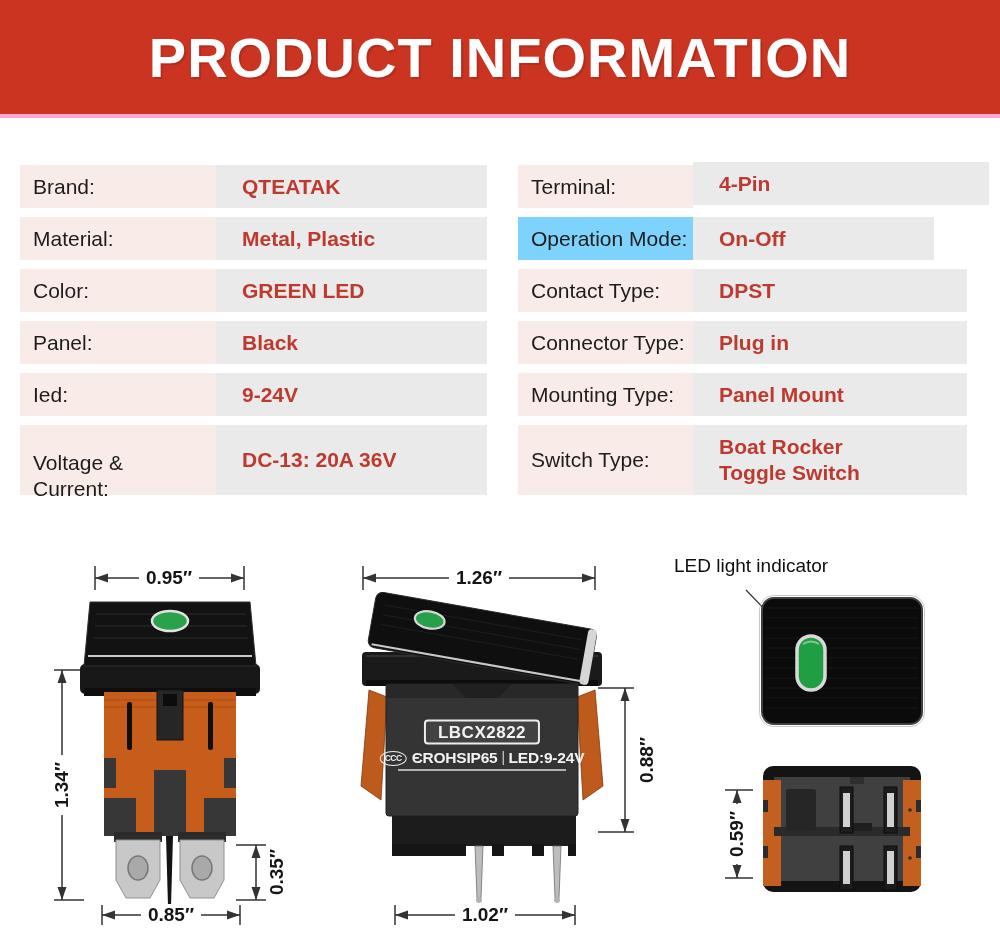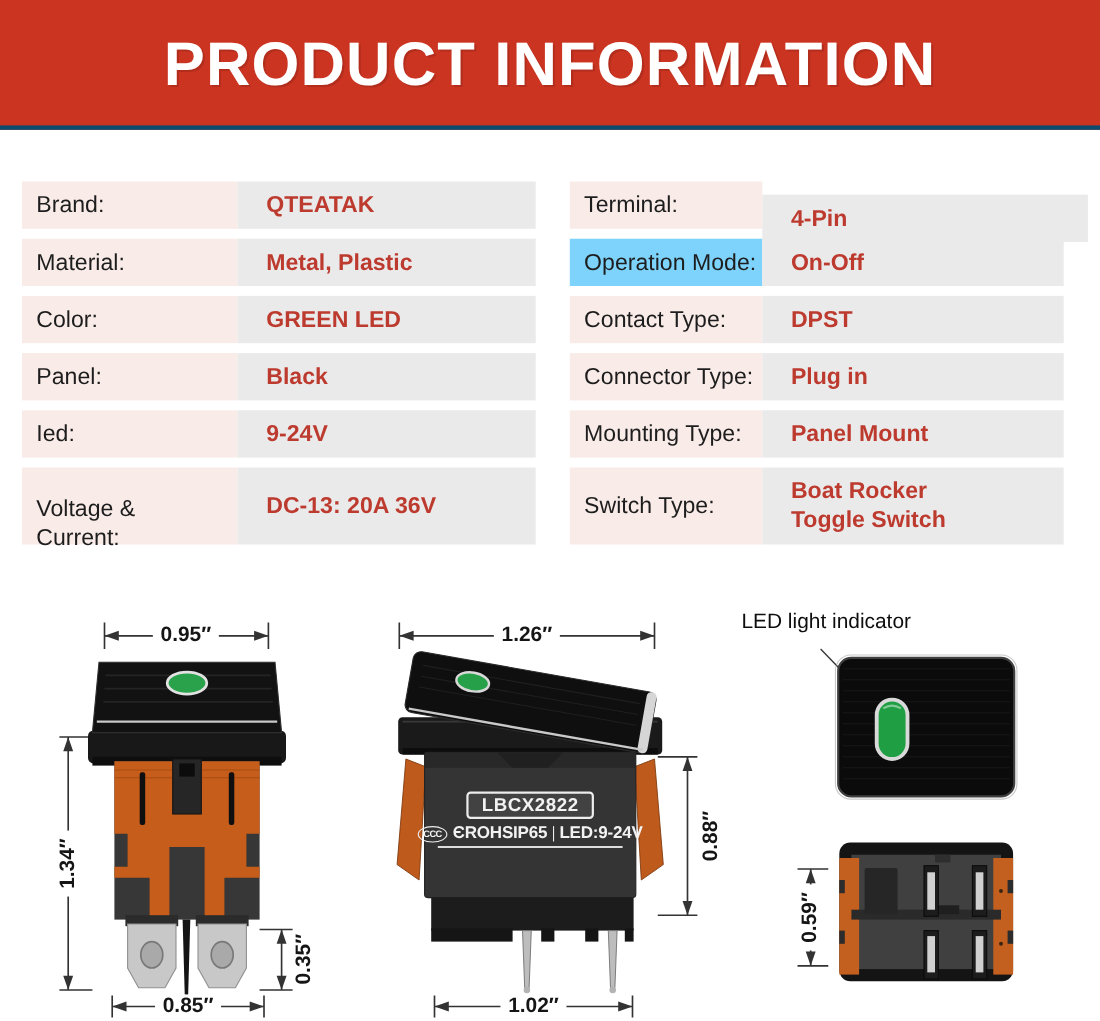--- a/index.html
+++ b/index.html
@@ -1,20 +1,20 @@
 <!DOCTYPE html>
 <html><head>
 <meta charset="utf-8">
 <style>
   html,body{margin:0;padding:0;background:#fff;}
   #stage{position:relative;width:1000px;height:928px;background:#fff;overflow:hidden;
          font-family:"Liberation Sans","DejaVu Sans",sans-serif;}
   
   #banner{position:absolute;left:0;top:0;width:1000px;height:118px;display:flex;
-          align-items:center;justify-content:center;border-bottom:4px solid #0c4a6e;box-sizing:border-box;}
+          align-items:center;justify-content:center;border-bottom:4px solid #f9a8d4;box-sizing:border-box;}
   #banner h1{margin:0;color:#fff;font-size:56px;font-weight:800;letter-spacing:1px;
              text-shadow:2px 2px 0 rgba(0,0,0,0.12);}
   
   .cell{position:absolute;display:flex;align-items:center;box-sizing:border-box;line-height:1.22;}
   .cell.label{padding-left:13px;font-size:21px;color:#1d1d1d;}
   .cell.value{padding-left:26px;font-size:21px;font-weight:700;}
   .narrow span{display:inline-block;max-width:150px;margin-top:31px;}
   .narrowv span{display:inline-block;max-width:175px;}
   
   #figs{position:absolute;left:0;top:538px;width:1000px;height:390px;}
@@ -82,28 +82,28 @@
     <div class="cell label narrow" style="left:20px;top:425px;width:196px;height:70px;background:#f9ece8">
         <span>Voltage &amp; Current:</span>
       </div>
     <div class="cell value" style="left:216px;top:425px;width:271px;height:70px;background:#eaeaea;color:#bd3a2f">
         <span>DC-13: 20A 36V</span>
       </div>
 
     <div class="cell label" style="left:518px;top:165px;width:175px;height:43px;background:#f9ece8">
         <span>Terminal:</span>
       </div>
-    <div class="cell value" style="left:693px;top:177px;width:296px;height:43px;background:#eaeaea;color:#bd3a2f">
+    <div class="cell value" style="left:693px;top:162px;width:296px;height:43px;background:#eaeaea;color:#bd3a2f">
         <span>4-Pin</span>
       </div>
 
     <div class="cell label" style="left:518px;top:217px;width:175px;height:43px;background:#7dd3fc">
         <span>Operation Mode:</span>
       </div>
-    <div class="cell value" style="left:693px;top:217px;width:274px;height:43px;background:#eaeaea;color:#bd3a2f">
+    <div class="cell value" style="left:693px;top:217px;width:241px;height:43px;background:#eaeaea;color:#bd3a2f">
         <span>On-Off</span>
       </div>
 
     <div class="cell label" style="left:518px;top:269px;width:175px;height:43px;background:#f9ece8">
         <span>Contact Type:</span>
       </div>
     <div class="cell value" style="left:693px;top:269px;width:274px;height:43px;background:#eaeaea;color:#bd3a2f">
         <span>DPST</span>
       </div>
 

